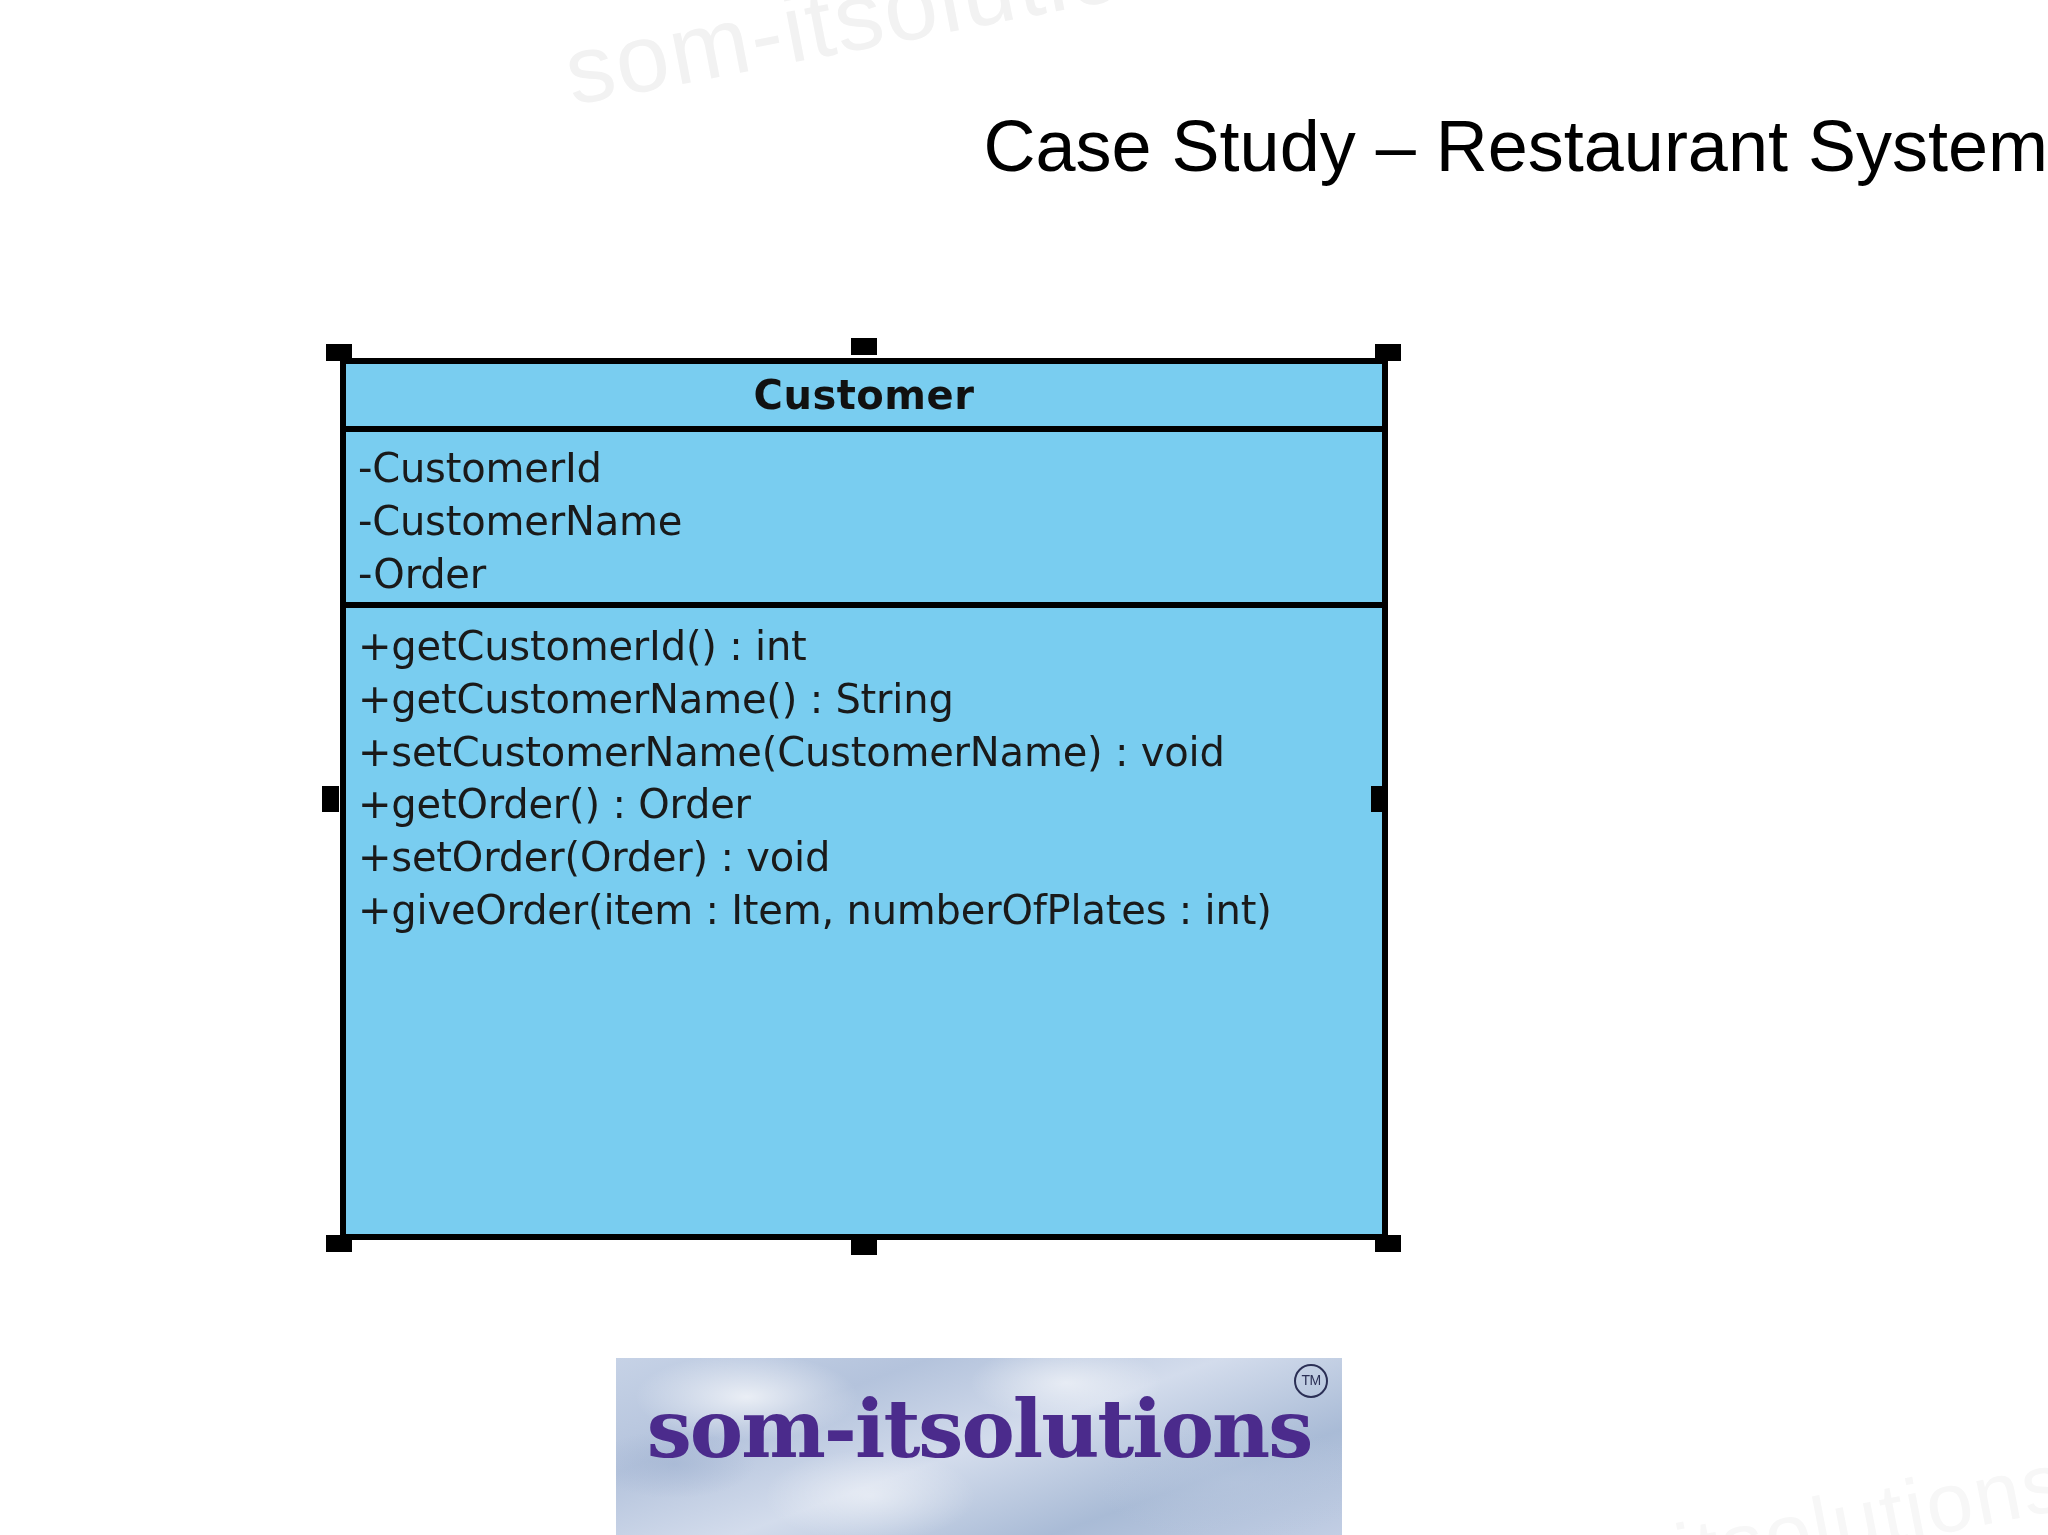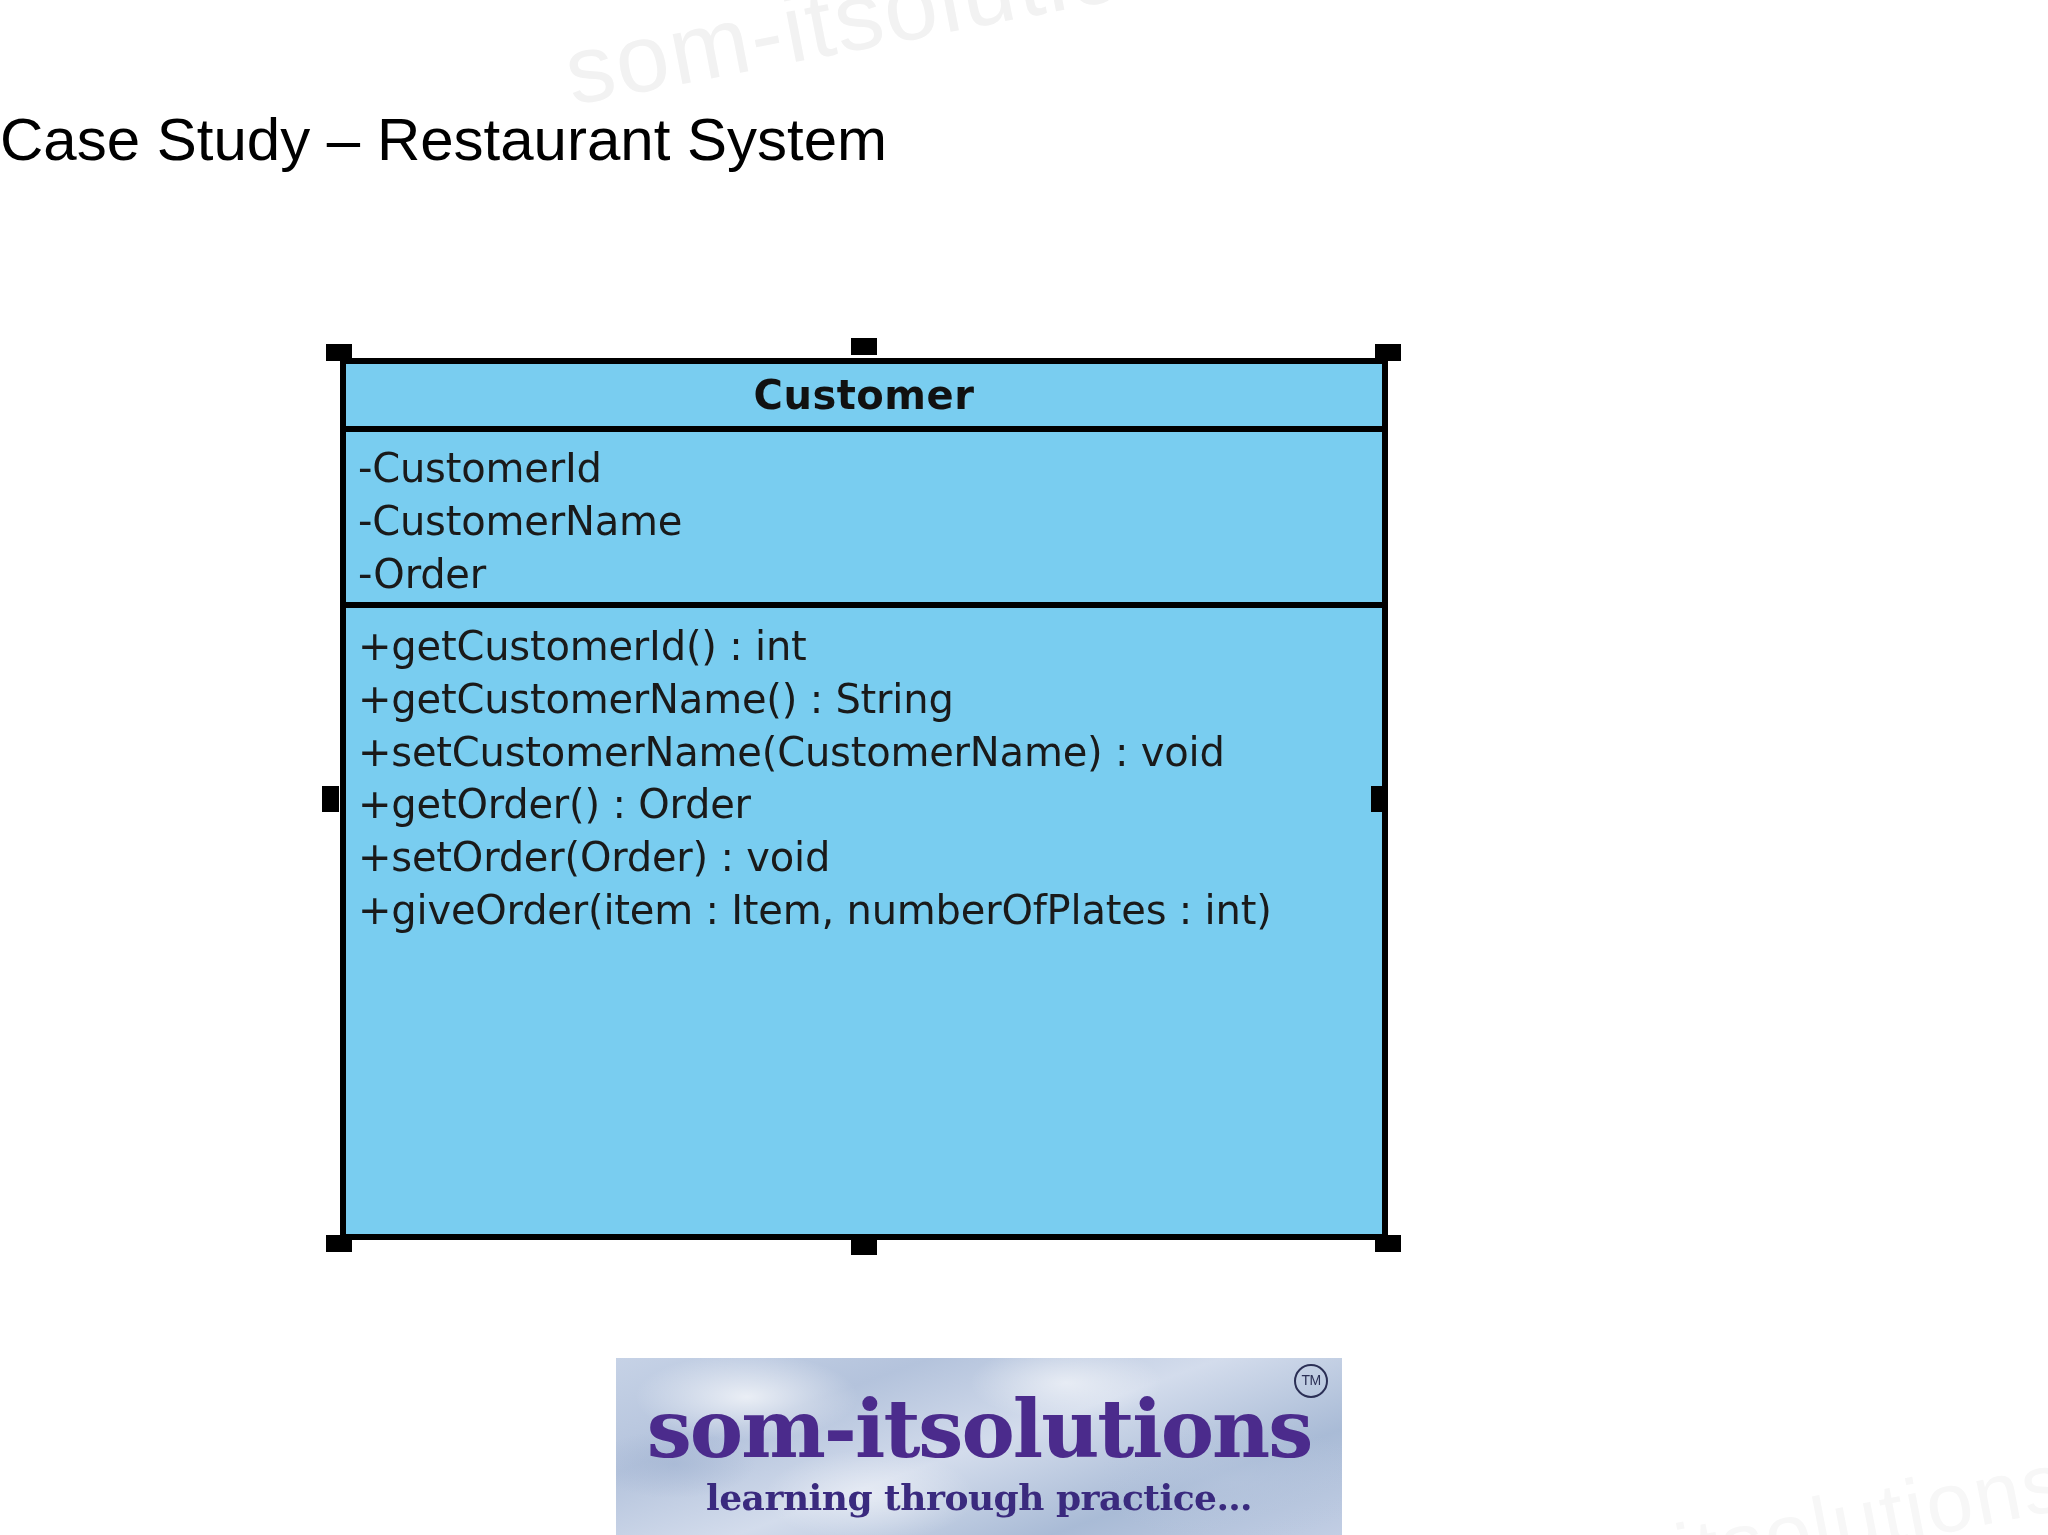--- a/index.html
+++ b/index.html
@@ -43,23 +43,23 @@
     pointer-events: none;
     user-select: none;
   }
 
   
   .slide-title {
     position: absolute;
     left: 0;
     top: 108px;
     width: 2048px;
-    text-align: left;
-    font-family: "Liberation Sans", sans-serif;
-    font-size: 60px;
+    text-align: right;
+    font-family: "Liberation Sans", sans-serif;
+    font-size: 72px;
     font-weight: 400;
     color: #000000;
     line-height: 1.08;
     white-space: nowrap;
   }
 
   
   .uml-wrap {
     position: absolute;
     left: 340px;
@@ -225,14 +225,13 @@
   <div class="handle vert" style="left:1031px; top:428px;"></div>
   <div class="handle" style="left:-14px; top:877px;"></div>
   <div class="handle" style="left:511px; top:880px;"></div>
   <div class="handle" style="left:1035px; top:877px;"></div>
 
 </div>
 
 <div class="logo">
   <div class="logo-tm">TM</div>
   <div class="logo-main">som-itsolutions</div>
-  <div class="logo-tag">learning through practice…</div>
 </div>
 
 </body></html>

